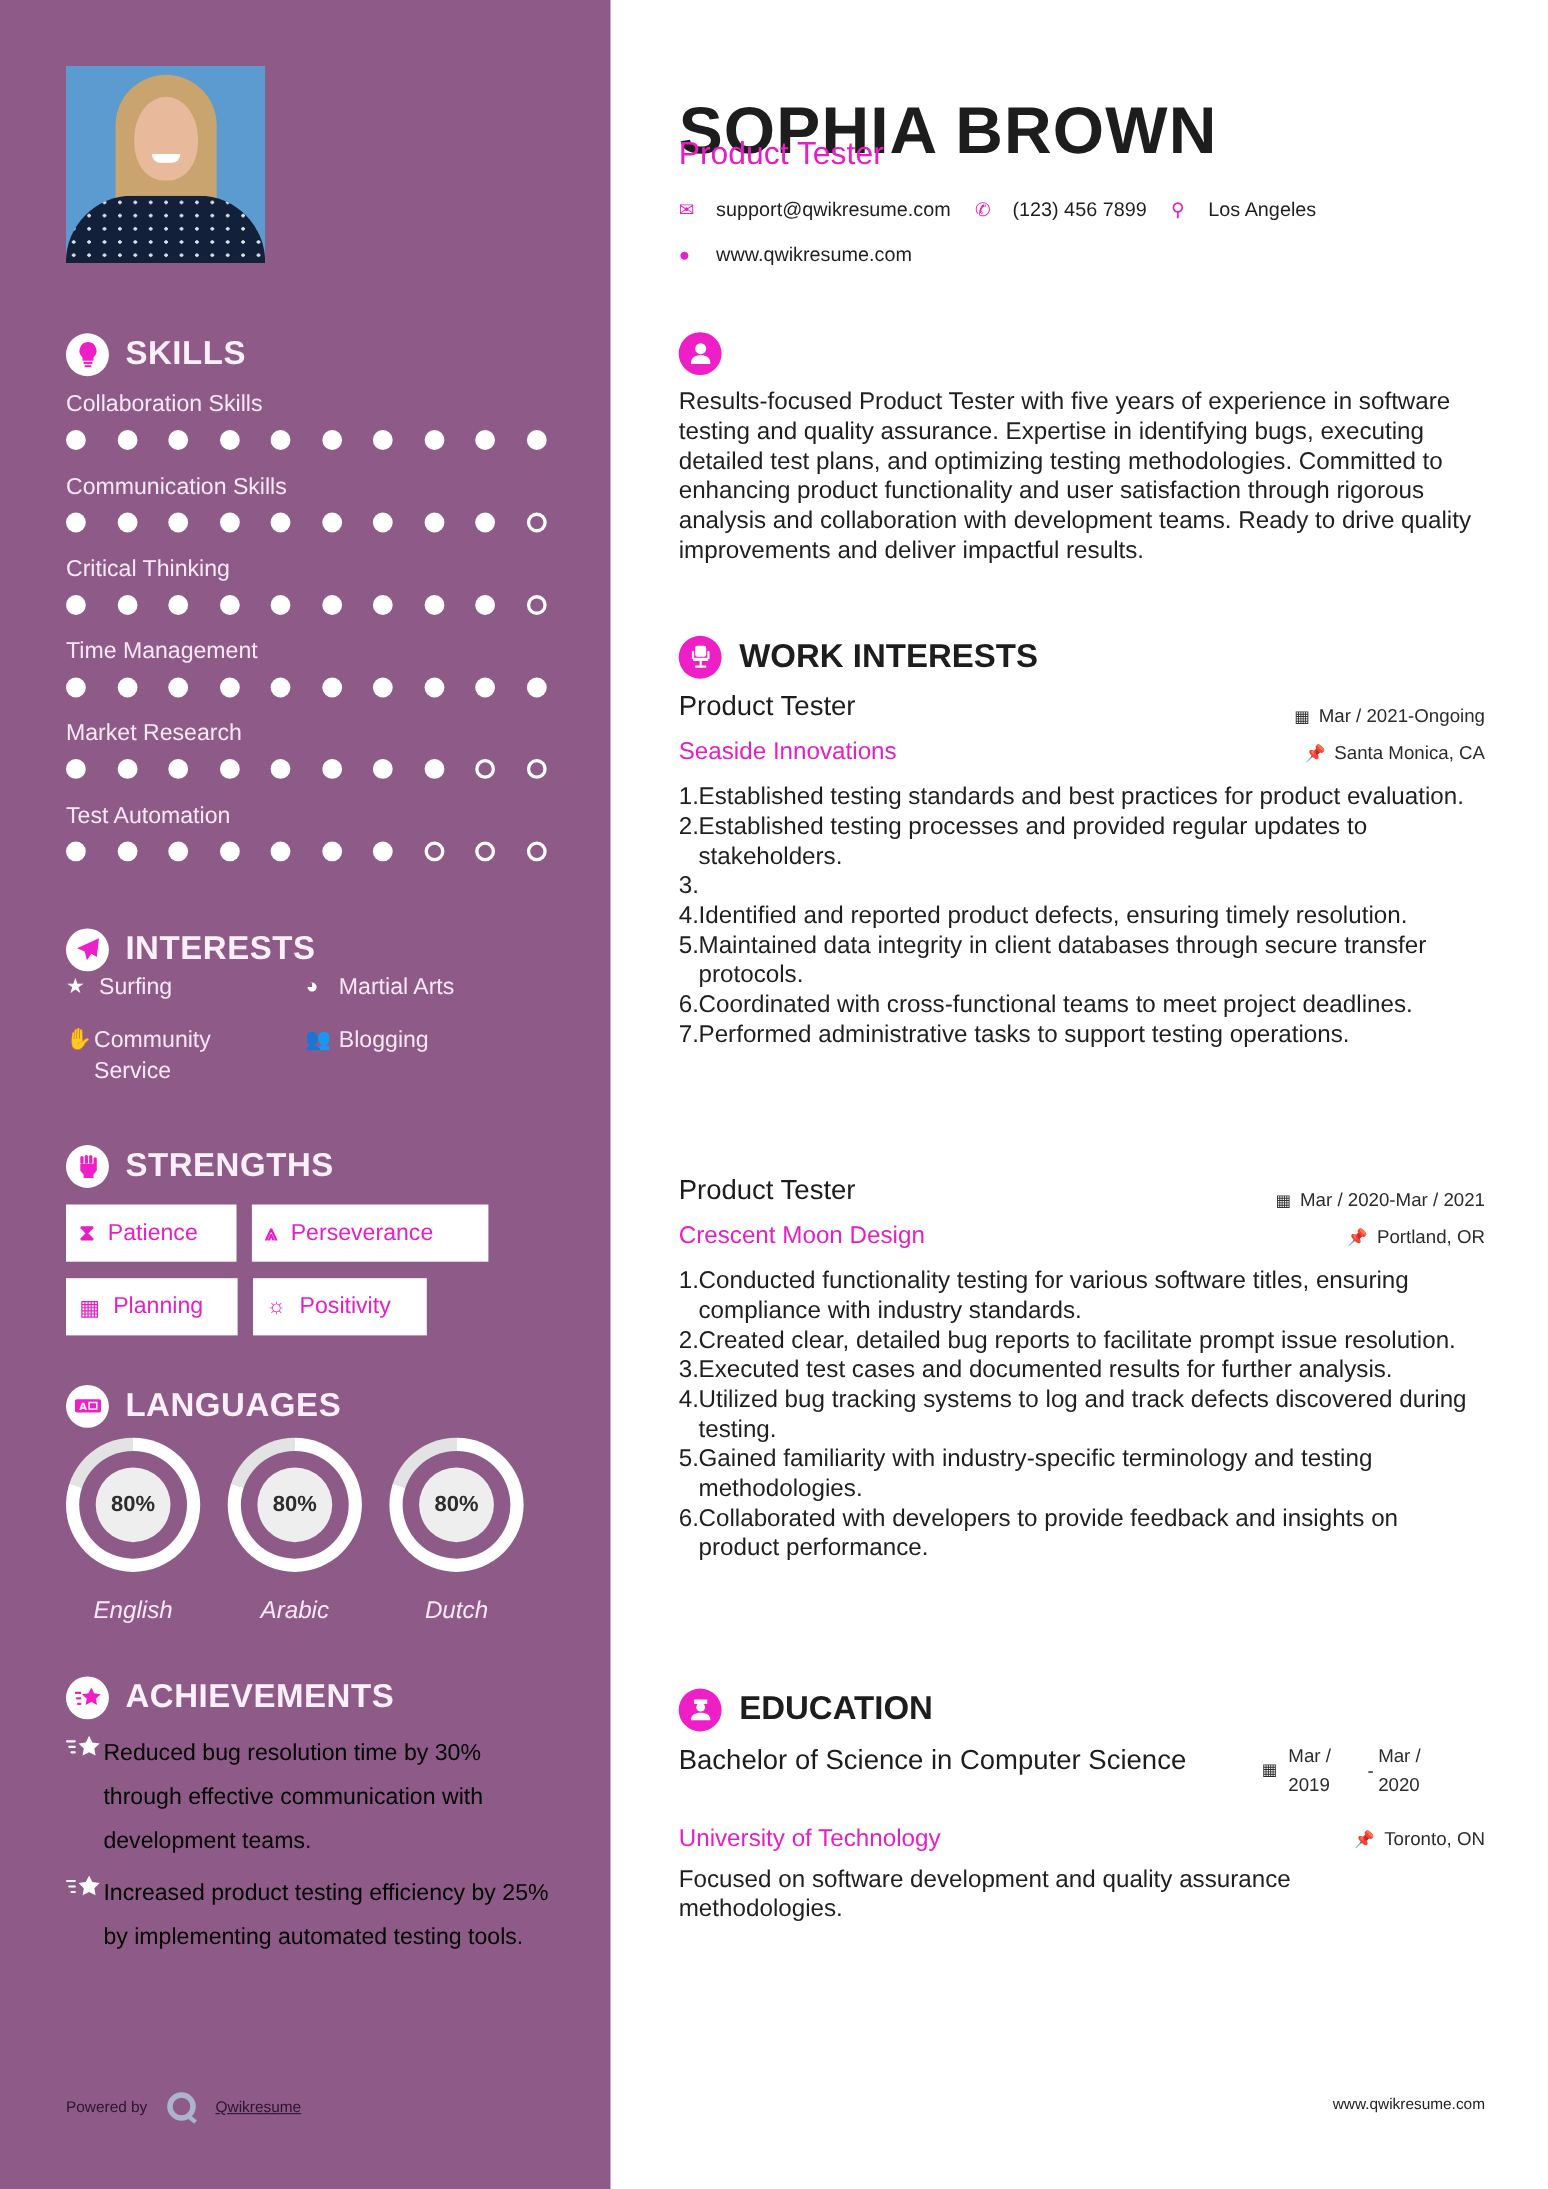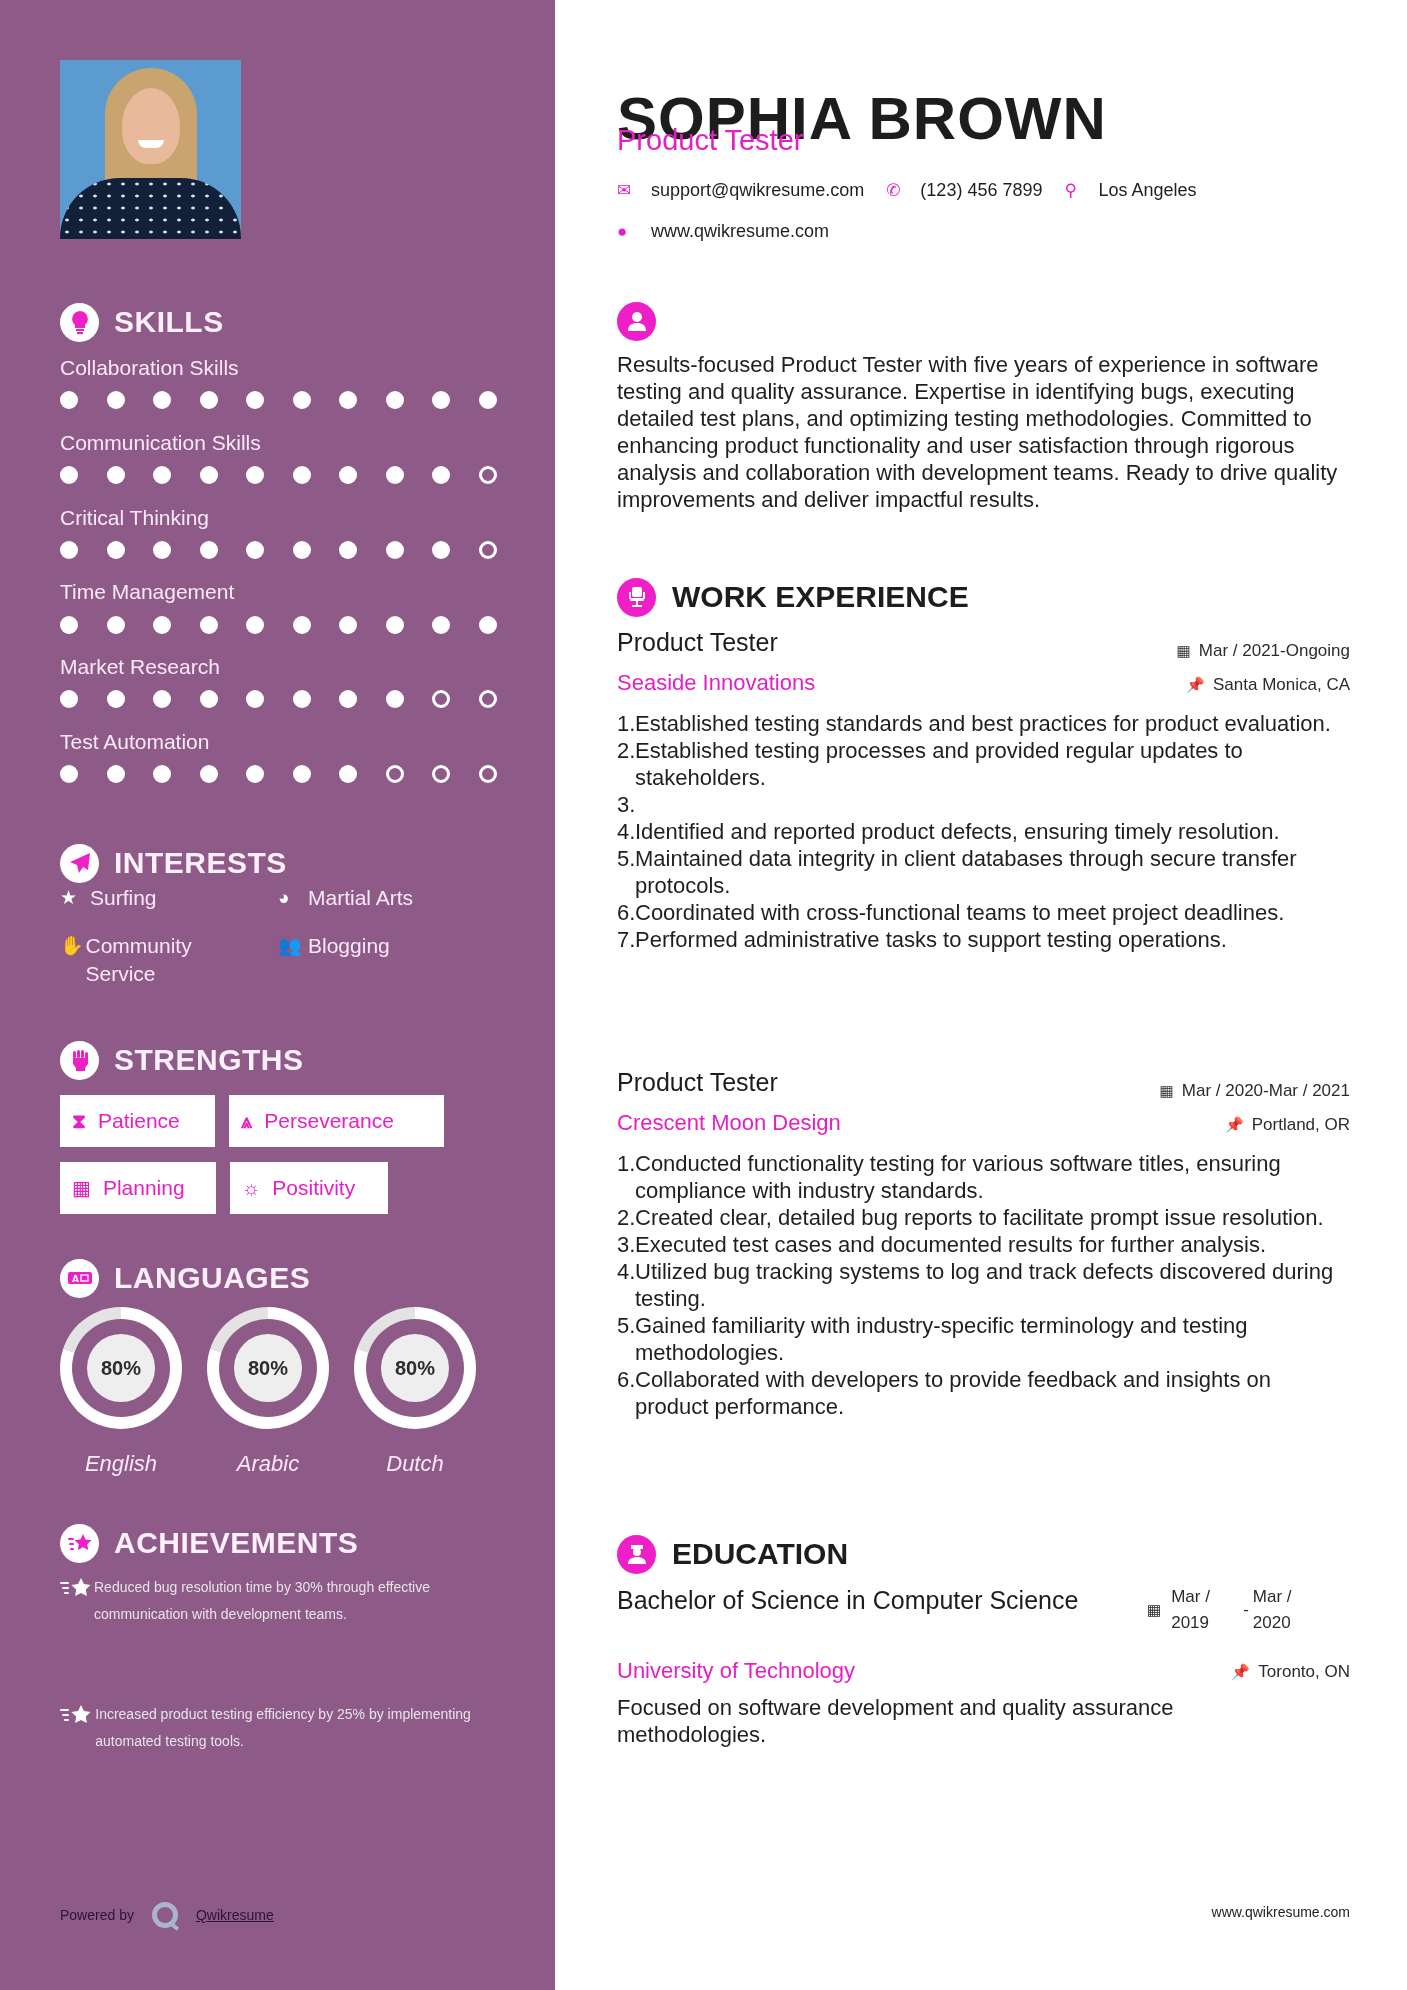--- a/index.html
+++ b/index.html
@@ -30,21 +30,21 @@
   .strength .ic { margin-right: 12px; font-size: 20px; font-weight: bold; }
 
   .lang { position: absolute; width: 122px; text-align: center; }
   .ring { width: 122px; height: 122px; border-radius: 50%; position: relative; }
   .ring .hole { position: absolute; left: 12px; top: 12px; width: 98px; height: 98px; border-radius: 50%; background: #8e5b88; }
   .ring .inner { position: absolute; left: 27px; top: 27px; width: 68px; height: 68px; border-radius: 50%; background: #eeeeee; display: flex; align-items: center; justify-content: center; font-weight: bold; font-size: 20px; color: #2d2d2d; }
   .lang-label { margin-top: 22px; font-size: 22px; color: #fbe9f7; font-style: italic; }
 
   .ach { position: absolute; left: 60px; width: 440px; display: flex; }
   .ach .ic { width: 46px; font-size: 22px; color: #ffffff; padding-top: 2px; }
-  .ach .txt { font-size: 14px; line-height: 27px; color: #e5e5e5; }
+  .ach .txt { font-size: 21px; line-height: 40px; color: #000000; }
 
   .powered { position: absolute; left: 60px; top: 1902px; display: flex; align-items: center; font-size: 14px; color: #2b1530; }
   .powered .q { margin: 0 18px; width: 26px; height: 26px; border-radius: 50%; border: 5px solid #aab4cf; position: relative; }
   .powered .q::after { content: ""; position: absolute; right: -6px; bottom: -5px; width: 10px; height: 4px; background: #aab4cf; transform: rotate(40deg); }
   .powered a { color: #2b1530; text-decoration: underline; }
 
   
   .main { position: absolute; left: 617px; top: 0; width: 733px; }
   .name { position: absolute; left: 0; top: 84px; font-size: 60px; font-weight: bold; color: #1d1d1d; letter-spacing: 1px; white-space: nowrap; }
   .role { position: absolute; left: 0; top: 124px; font-size: 29px; color: #e61fc4; }
@@ -332,21 +332,21 @@
     <span class="m-icon">
       <svg width="18" height="22" viewBox="0 0 18 22">
           <rect x="4" y="1" width="10" height="10" rx="2" fill="#fff"></rect>
           <rect x="1" y="6" width="2" height="7" fill="#fff"></rect>
           <rect x="15" y="6" width="2" height="7" fill="#fff"></rect>
           <rect x="2" y="12" width="14" height="3" rx="1" fill="#fff"></rect>
           <rect x="8" y="15" width="2" height="4" fill="#fff"></rect>
           <rect x="4" y="19" width="10" height="2" fill="#fff"></rect>
         </svg>
     </span>
-    <span class="m-title">WORK EXPERIENCE</span>
+    <span class="m-title">WORK INTERESTS</span>
   </div>
 
   <div class="job-title" style="top:628px;">Product Tester</div>
   <div class="meta" style="top:641px;">
     <span class="ic">▦</span>
     <span>Mar / 2021-Ongoing</span>
   </div>
   <div class="company" style="top:670px;">Seaside Innovations</div>
   <div class="meta" style="top:675px;">
     <span class="ic">📌</span>

